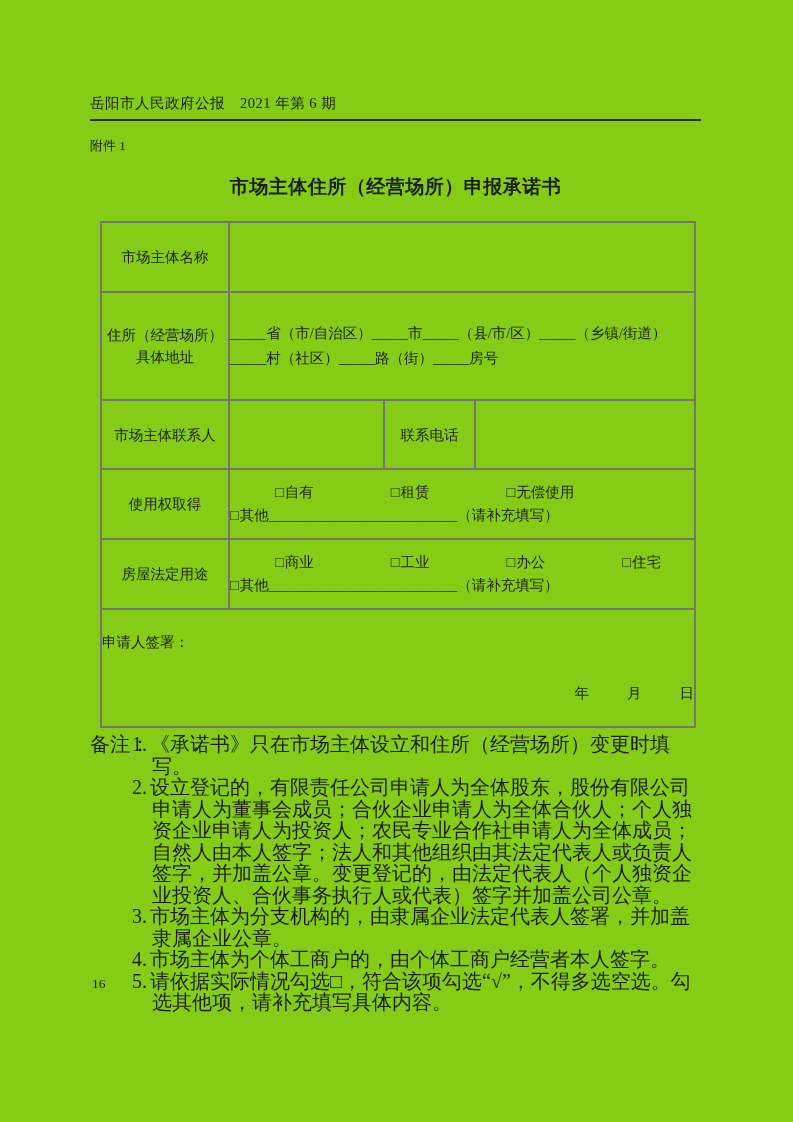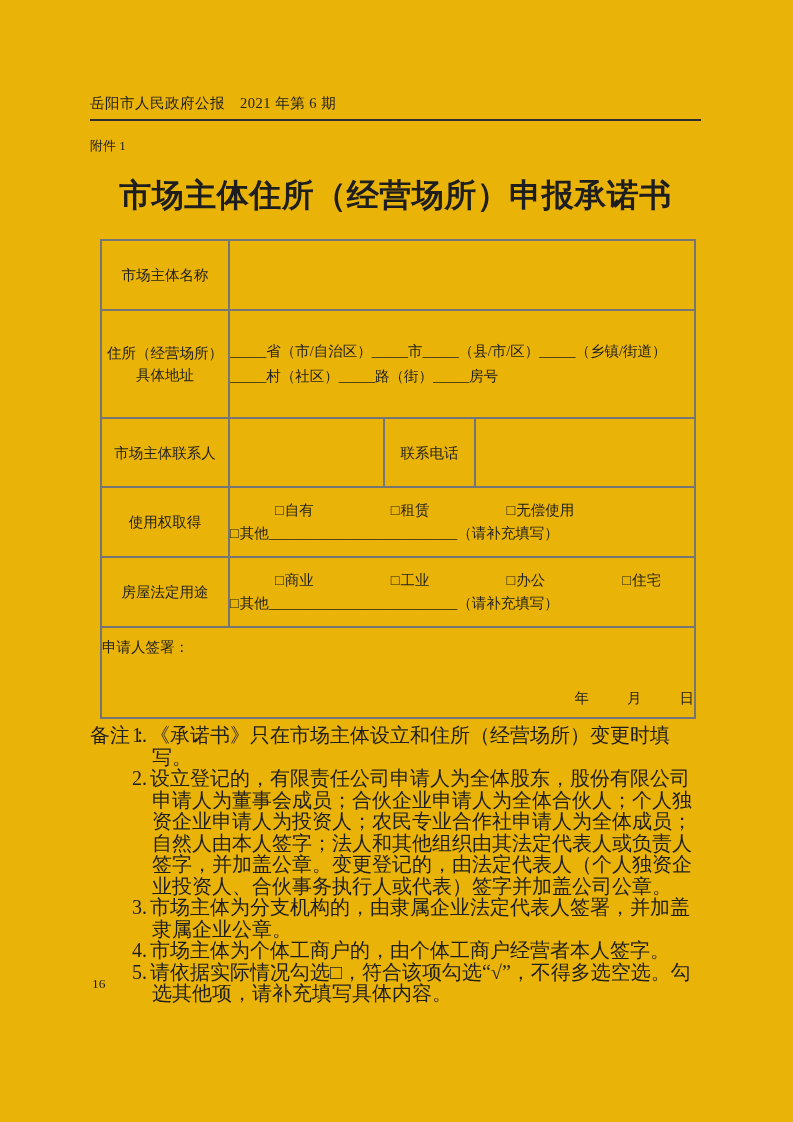--- a/index.html
+++ b/index.html
@@ -1,37 +1,37 @@
 <!DOCTYPE html>
 <html><head>
 <meta charset="utf-8">
 <style>
   html, body { margin:0; padding:0; background:#ffffff; }
   .page {
     position:relative;
     width:793px; height:1122px;
-    background:#eab308;
+    background:#84cc16;
     font-family:"Liberation Serif","DejaVu Serif",serif;
     color:#1e1e1e;
     overflow:hidden;
     box-sizing:border-box;
   }
   .content { position:absolute; left:90px; top:94px; width:611px; }
 
   .gazette-header {
     font-size:14.5px;
     letter-spacing:0.5px;
     padding-bottom:6px;
     border-bottom:2.5px solid #2e2e2e;
     white-space:nowrap;
   }
   .attachment { margin-top:16px; font-size:13px; }
   .form-title {
     margin:19px 0 0 0;
-    font-size:32px;
+    font-size:19px;
     font-weight:bold;
     text-align:center;
     letter-spacing:0.5px;
   }
 
   table.form {
     margin:21px 0 0 10px;
     border-collapse:collapse;
     table-layout:fixed;
     width:594px;
@@ -133,21 +133,21 @@
         </td>
         <td class="val-opts" colspan="3">
           <div>
             <span class="opt"><span class="cb">□</span><span>商业</span></span><span class="opt"><span class="cb">□</span><span>工业</span></span><span class="opt"><span class="cb">□</span><span>办公</span></span><span class="opt"><span class="cb">□</span><span>住宅</span></span>
           </div>
           <div class="other-line">
             <span class="cb">□</span><span>其他</span><span>__________________________</span><span>（请补充填写）</span>
           </div>
         </td>
       </tr>
-      <tr style="height:91px">
+      <tr style="height:118px">
         <td class="sig-cell" colspan="4">
           <div class="sig-label">申请人签署：</div>
           <div class="sig-date">
             <span>年</span><span>月</span><span>日</span>
           </div>
         </td>
       </tr>
     </tbody>
       </table>
 

